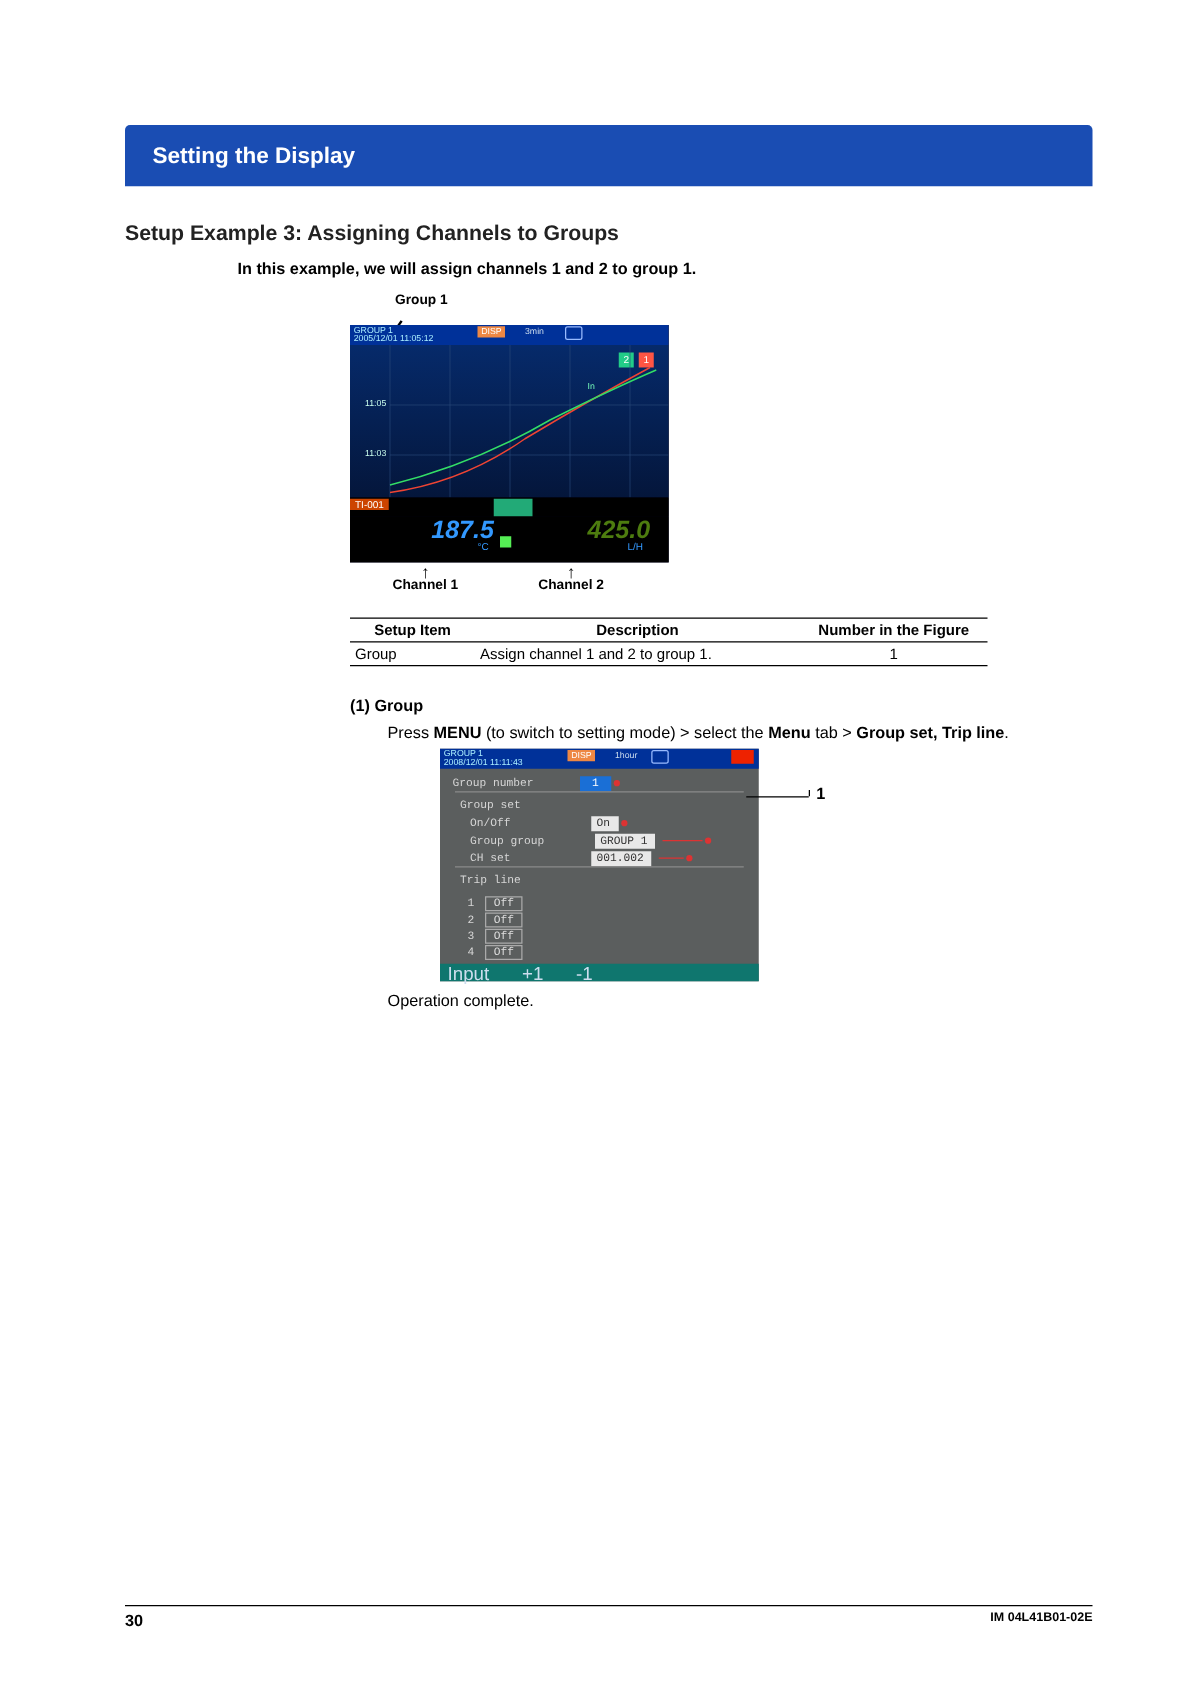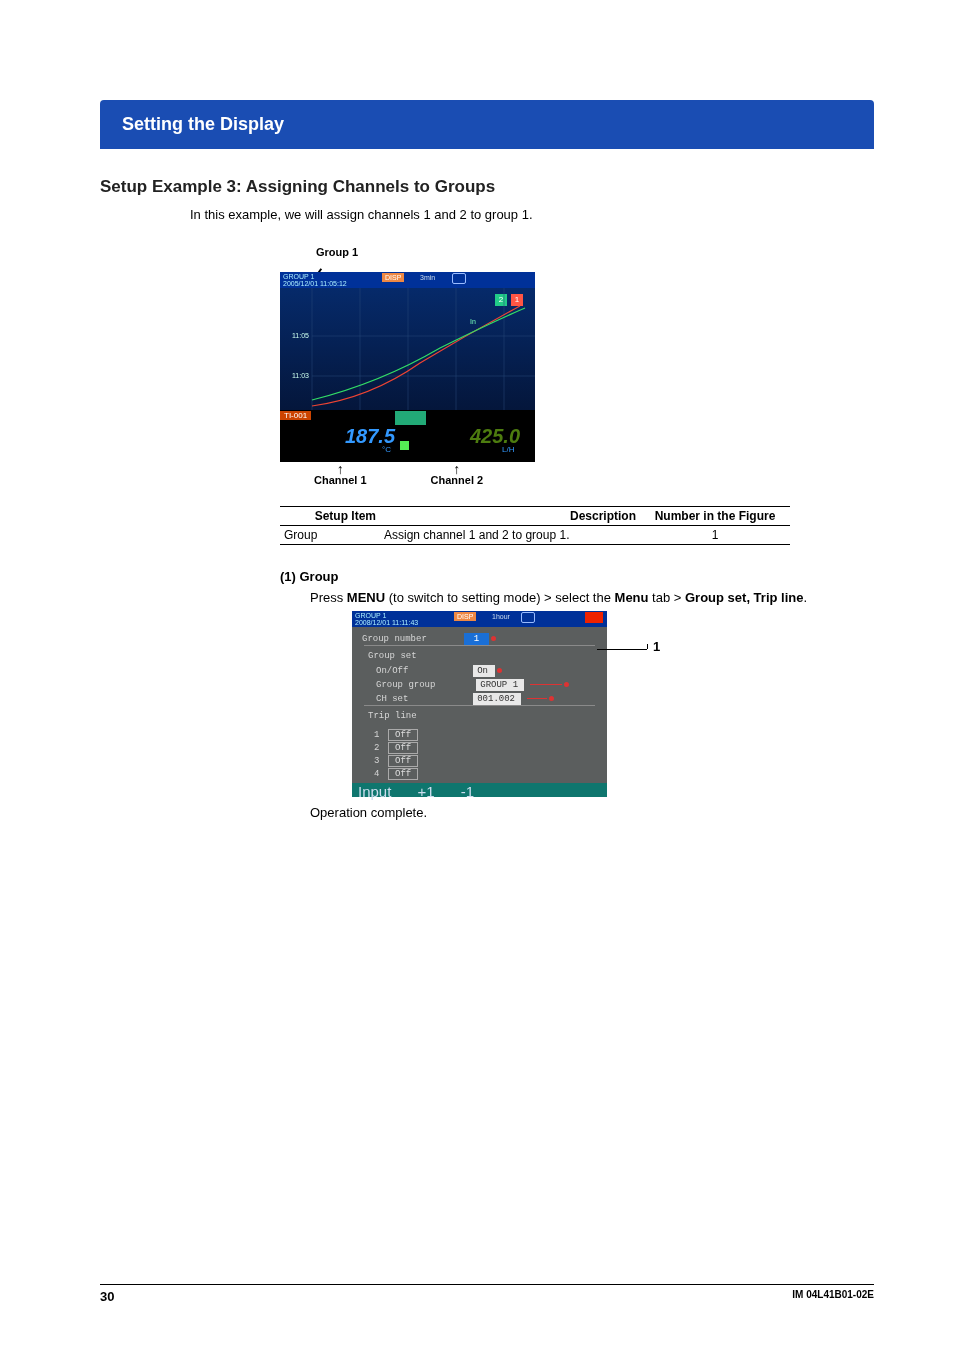--- a/index.html
+++ b/index.html
@@ -23,21 +23,22 @@
     }
     .subtitle {
       font-size: 17px;
       font-weight: bold;
       color: #222;
       margin-bottom: 10px;
     }
     .intro {
       font-size: 13px;
       margin-left: 90px;
-      margin-bottom: 24px;
+      margin-bottom: 12px;
+      font-weight: bold;
     }
     .fig-block {
       margin-left: 180px;
       width: 280px;
       margin-bottom: 6px;
     }
     .group-label {
       margin-left: 36px;
       font-size: 11px;
       font-weight: bold;
@@ -144,21 +145,21 @@
     .setup-table {
       margin-left: 180px;
       width: 510px;
       border-collapse: collapse;
       font-size: 12px;
       margin-top: 20px;
     }
     .setup-table th {
       border-top: 1.5px solid #000;
       border-bottom: 1px solid #000;
-      text-align: right;
+      text-align: center;
       padding: 2px 4px;
       font-weight: bold;
     }
     .setup-table th:last-child { text-align: center; }
     .setup-table td {
       border-bottom: 1.5px solid #000;
       padding: 2px 4px;
     }
     .setup-table td:last-child { text-align: center; }
     .sect-label {

